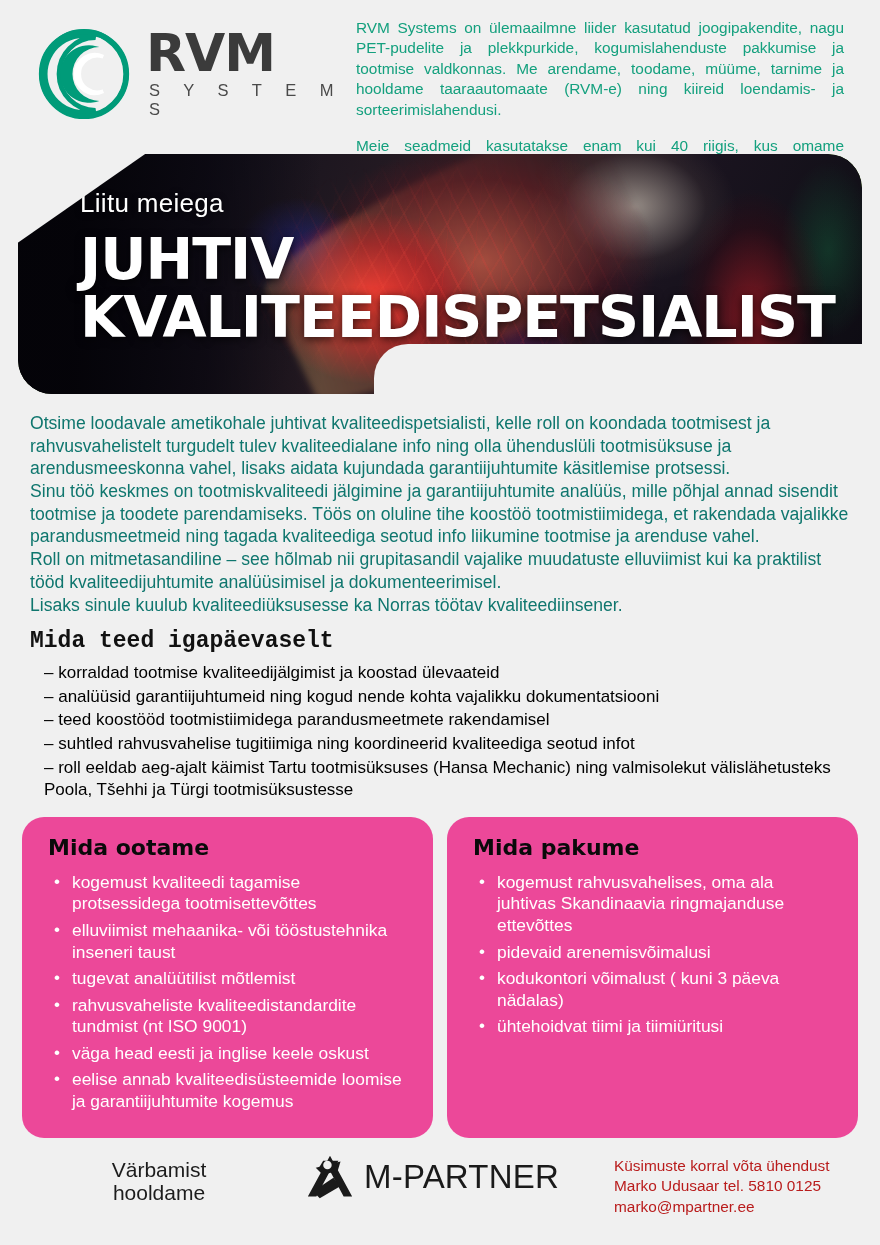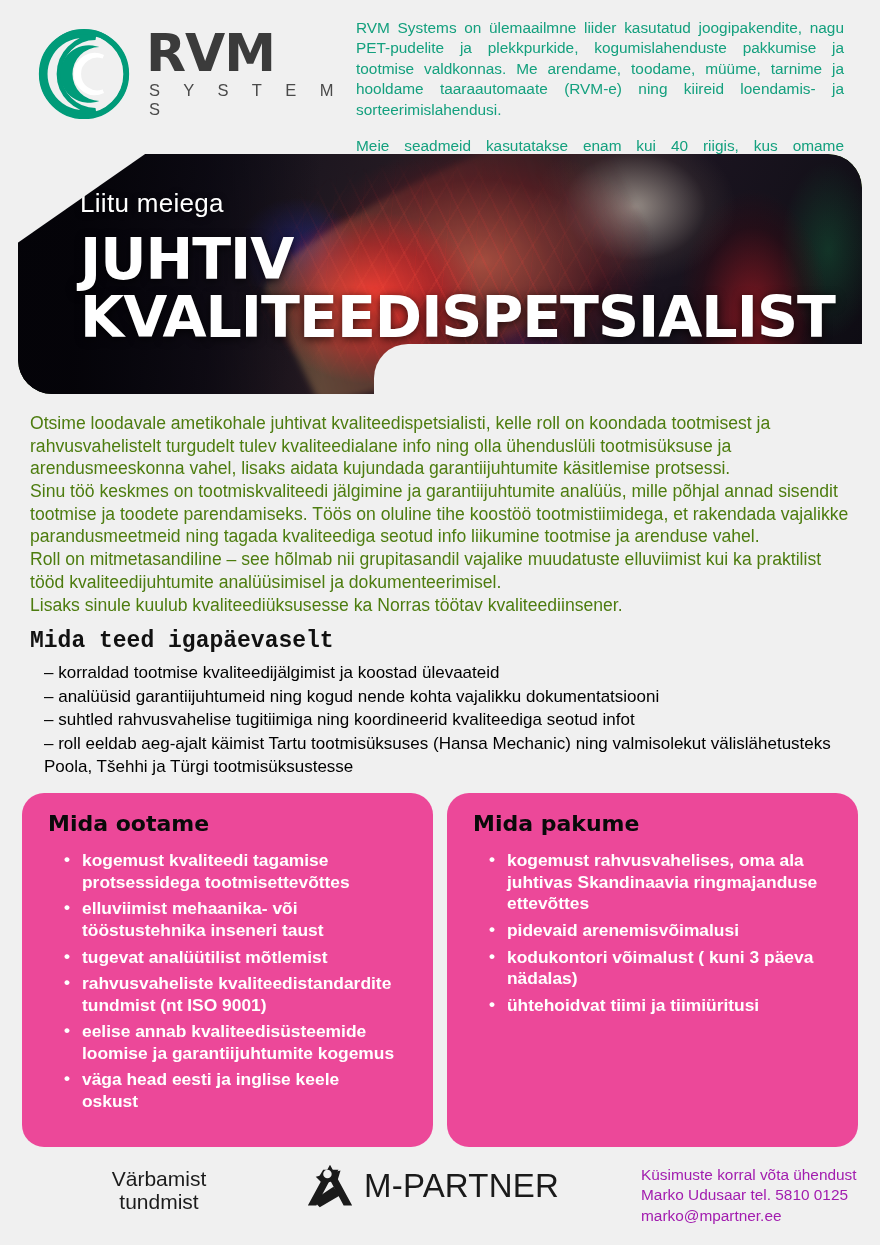--- a/index.html
+++ b/index.html
@@ -170,21 +170,21 @@
     font-size: 57px;
     line-height: 1.02;
     letter-spacing: -1px;
     text-shadow: 0 2px 10px rgba(0,0,0,.75);
   }
   .hero-title .l2 { display: block; }
 
   
   .body-copy {
     padding: 18px 26px 0 30px;
-    color: #4d7c0f;
+    color: #0f766e;
     font-size: 17.6px;
     line-height: 1.29;
   }
   .body-copy p { margin: 0; }
 
   .section-title {
     font-family: Liberation Mono, monospace;
     font-weight: bold;
     font-size: 23px;
     color: #111;
@@ -215,24 +215,23 @@
     min-height: 300px;
   }
   .card-title {
     font-family: "DejaVu Sans", sans-serif;
     font-weight: bold;
     font-size: 22px;
     color: #0a0a0a;
     margin: 2px 0 12px 4px;
   }
   .card ul {
-    margin: 14px;
+    margin: 4px;
     padding-left: 24px;
     list-style: none;
-    font-weight: bold;
   }
   .card li {
     color: #ffffff;
     font-size: 17.4px;
     line-height: 1.24;
     margin-bottom: 5px;
     position: relative;
   }
   .card li::before {
     content: "•";
@@ -271,23 +270,22 @@
     font-family: "Liberation Sans", sans-serif;
     font-size: 33px;
     font-weight: 500;
     letter-spacing: .2px;
     color: #1a1a1a;
   }
   .footer-right {
     flex: 1;
     font-size: 15.4px;
     line-height: 1.35;
-    color: #a21caf;
+    color: #b91c1c;
     padding-top: 4px;
-    margin-left: 27px;
   }
   .footer-right div { white-space: nowrap; }
 </style>
 </head>
 <body>
 
 <div class="header">
 
   <div class="logo-block">
     <svg class="logo-mark" viewBox="0 0 100 100">
@@ -330,54 +328,55 @@
   <p>Otsime loodavale ametikohale juhtivat kvaliteedispetsialisti, kelle roll on koondada tootmisest ja rahvusvahelistelt turgudelt tulev kvaliteedialane info ning olla ühenduslüli tootmisüksuse ja arendusmeeskonna vahel, lisaks aidata kujundada garantiijuhtumite käsitlemise protsessi.</p>
   <p>Sinu töö keskmes on tootmiskvaliteedi jälgimine ja garantiijuhtumite analüüs, mille põhjal annad sisendit tootmise ja toodete parendamiseks. Töös on oluline tihe koostöö tootmistiimidega, et rakendada vajalikke parandusmeetmeid ning tagada kvaliteediga seotud info liikumine tootmise ja arenduse vahel.</p>
   <p>Roll on mitmetasandiline – see hõlmab nii grupitasandil vajalike muudatuste elluviimist kui ka praktilist tööd kvaliteedijuhtumite analüüsimisel ja dokumenteerimisel.</p>
   <p>Lisaks sinule kuulub kvaliteediüksusesse ka Norras töötav kvaliteediinsener.</p>
 </div>
 
 <div class="section-title">Mida teed igapäevaselt</div>
 <div class="dash-list">
   <div class="dash-item">– korraldad tootmise kvaliteedijälgimist ja koostad ülevaateid</div>
   <div class="dash-item">– analüüsid garantiijuhtumeid ning kogud nende kohta vajalikku dokumentatsiooni</div>
+  <div class="dash-item">– teed koostööd tootmistiimidega parandusmeetmete rakendamisel</div>
   <div class="dash-item">– suhtled rahvusvahelise tugitiimiga ning koordineerid kvaliteediga seotud infot</div>
   <div class="dash-item">– roll eeldab aeg-ajalt käimist Tartu tootmisüksuses (Hansa Mechanic) ning valmisolekut välislähetusteks Poola, Tšehhi ja Türgi tootmisüksustesse</div>
 </div>
 
 <div class="cards">
 
   <div class="card">
     <div class="card-title">Mida ootame</div>
     <ul>
       <li>kogemust kvaliteedi tagamise protsessidega tootmisettevõttes</li>
       <li>elluviimist mehaanika- või tööstustehnika inseneri taust</li>
       <li>tugevat analüütilist mõtlemist</li>
       <li>rahvusvaheliste kvaliteedistandardite tundmist (nt ISO 9001)</li>
+      <li>väga head eesti ja inglise keele oskust</li>
       <li>eelise annab kvaliteedisüsteemide loomise ja garantiijuhtumite kogemus</li>
-      <li>väga head eesti ja inglise keele oskust</li>
     </ul>
   </div>
 
   <div class="card">
     <div class="card-title">Mida pakume</div>
     <ul>
       <li>kogemust rahvusvahelises, oma ala juhtivas Skandinaavia ringmajanduse ettevõttes</li>
       <li>pidevaid arenemisvõimalusi</li>
       <li>kodukontori võimalust ( kuni 3 päeva nädalas)</li>
       <li>ühtehoidvat tiimi ja tiimiüritusi</li>
     </ul>
   </div>
 </div>
 
 <div class="footer">
 
   <div class="footer-left">
     <div>Värbamist</div>
-    <div>tundmist</div>
+    <div>hooldame</div>
   </div>
 
   <div class="footer-mid">
     <svg class="mp-mark" viewBox="0 0 60 54">
       <path d="M4 50 L30 2 L56 50 L46 50 L30 20 L14 50 Z" fill="#1a1a1a"></path>
       <path d="M14 12 L44 12 L38 22 L20 22 Z" fill="#1a1a1a" transform="rotate(-14 30 17)"></path>
       <path d="M22 8 L40 8 L34 18 L16 18 Z" fill="#1a1a1a"></path>
       <path d="M10 44 L34 28 L42 38 L18 52 Z" fill="#1a1a1a"></path>
       <circle cx="27" cy="13" r="5" fill="#f0f0f0"></circle>
     </svg>

